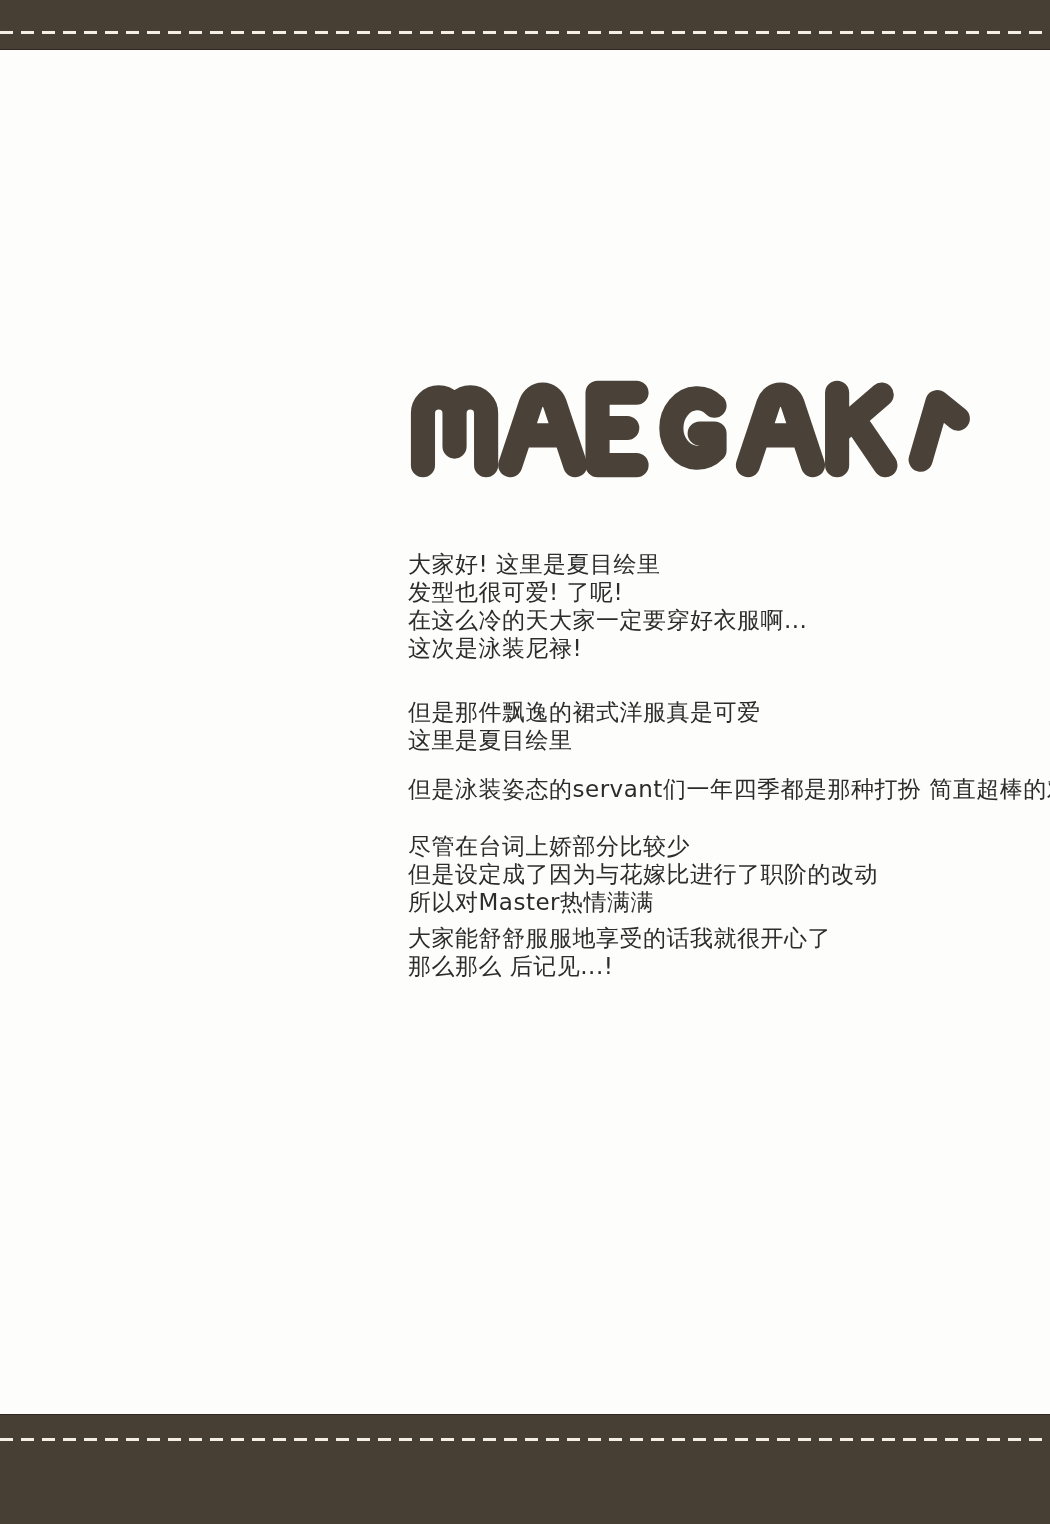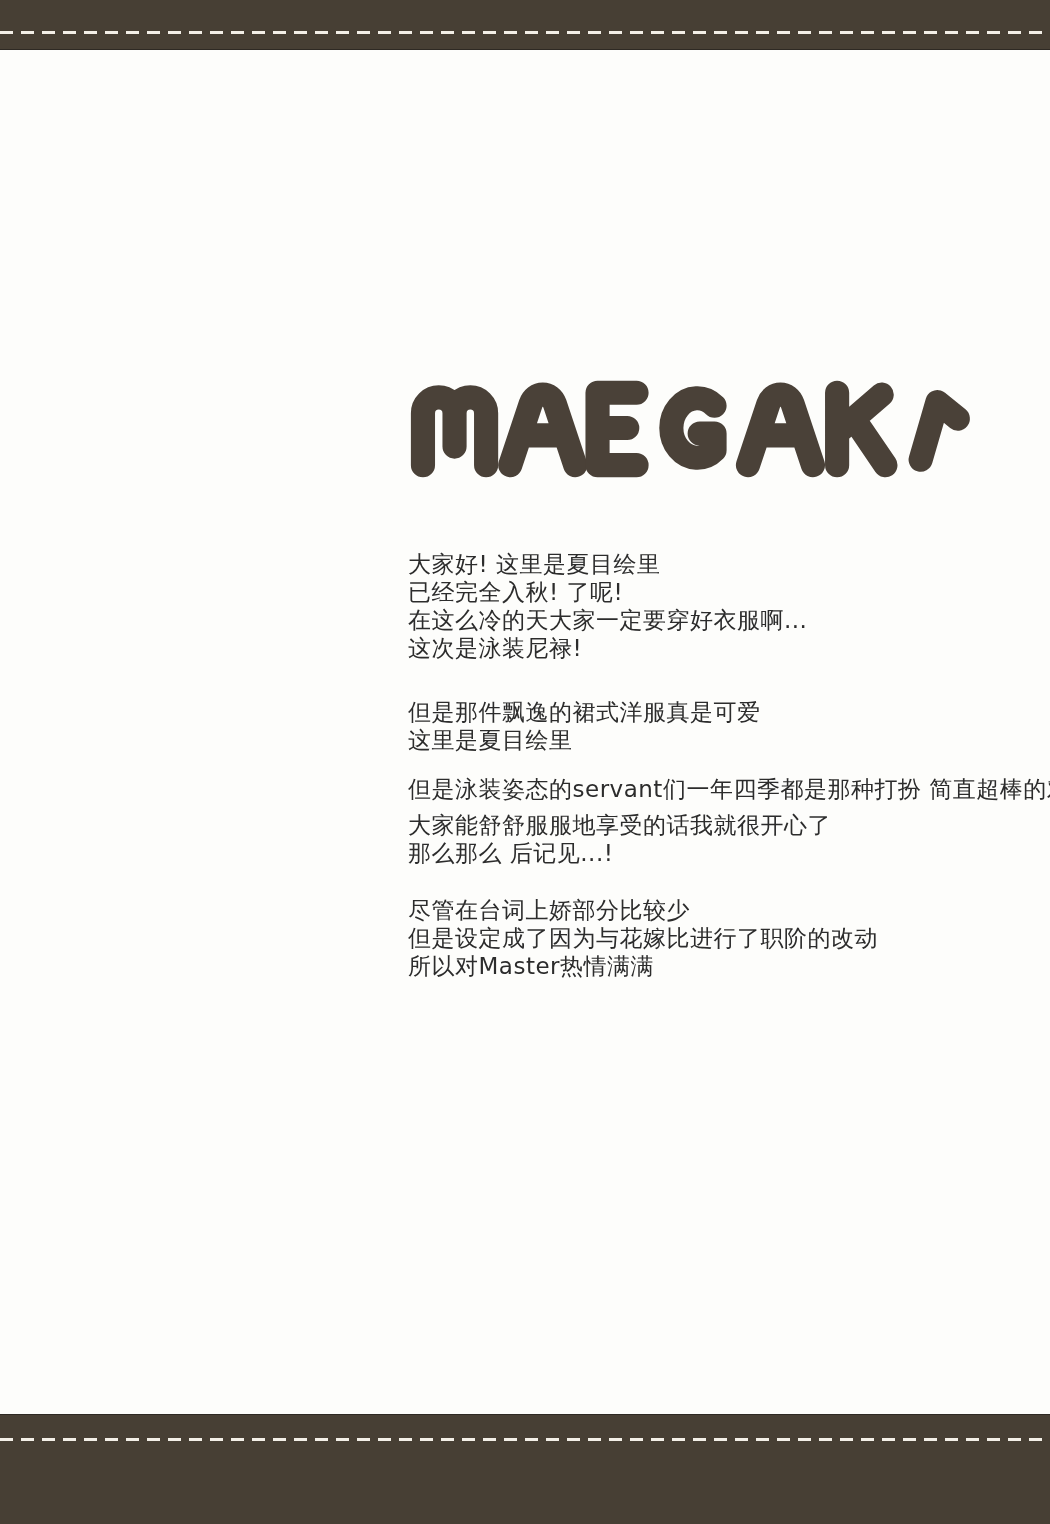--- a/index.html
+++ b/index.html
@@ -71,41 +71,41 @@
         <path transform="translate(352,0)" d="M 12 96 L 34 30 A 14 16 0 0 1 60 30 L 82 96 M 27 64 L 67 64"></path>
         <path transform="translate(446,0)" d="M 14 18 L 14 96 M 62 20 L 18 58 M 32 46 L 66 96"></path>
         <path transform="translate(532,0)" d="M 18 90 L 36 28 L 58 46"></path>
       </g>
     </svg>
   </div>
 
   <div class="text-col">
     <div class="para p0">
       <div class="line">大家好! 这里是夏目绘里</div>
-      <div class="line">已经完全入秋! 了呢!</div>
+      <div class="line">发型也很可爱! 了呢!</div>
       <div class="line">在这么冷的天大家一定要穿好衣服啊...</div>
     </div>
     <div class="para p1">
       <div class="line">这次是泳装尼禄!</div>
     </div>
     <div class="para p2">
       <div class="line">但是那件飘逸的裙式洋服真是可爱</div>
       <div class="line">这里是夏目绘里</div>
     </div>
     <div class="para p3">
       <div class="line">但是泳装姿态的servant们一年四季都是那种打扮 简直超棒的对吧</div>
     </div>
-    <div class="para p5">
-      <div class="line">大家能舒舒服服地享受的话我就很开心了</div>
-      <div class="line">那么那么 后记见...!</div>
-    </div>
     <div class="para p4">
       <div class="line">尽管在台词上娇部分比较少</div>
       <div class="line">但是设定成了因为与花嫁比进行了职阶的改动</div>
       <div class="line">所以对Master热情满满</div>
+    </div>
+    <div class="para p5">
+      <div class="line">大家能舒舒服服地享受的话我就很开心了</div>
+      <div class="line">那么那么 后记见...!</div>
     </div>
   </div>
 
   <div class="band band-bottom">
     <div class="stitch"></div>
   </div>
 
 </div>
 
 </body></html>

